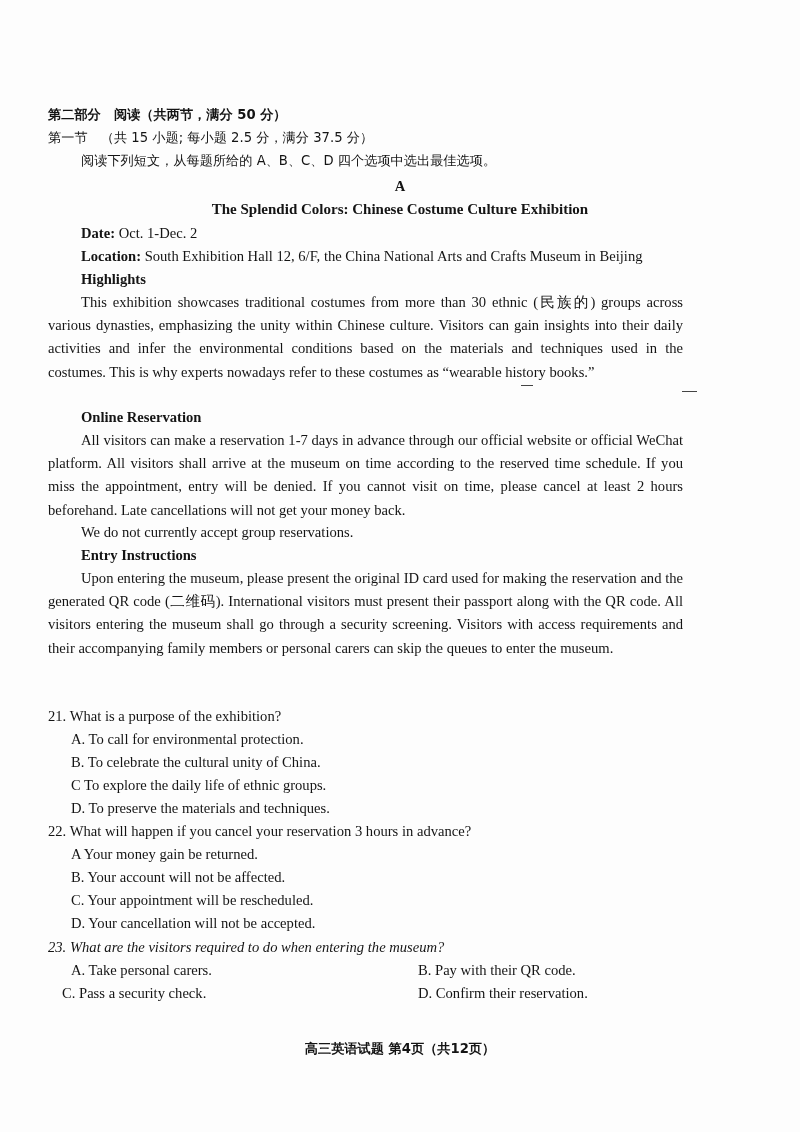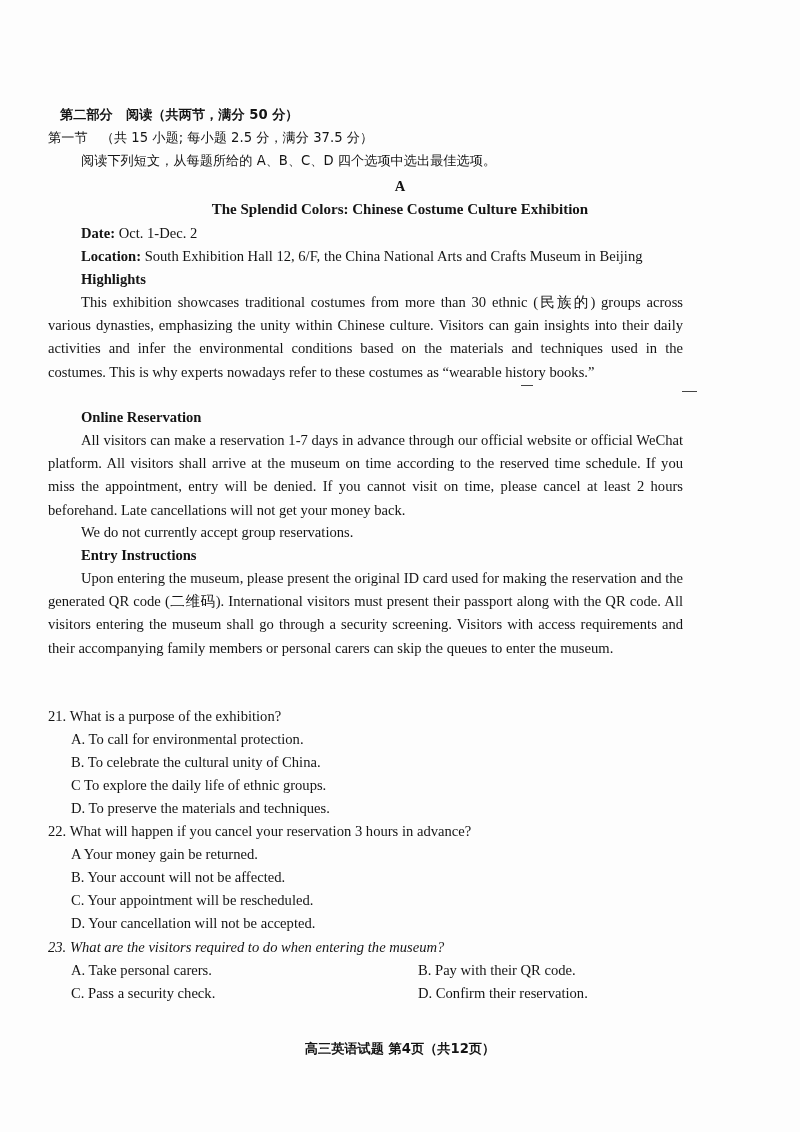--- a/index.html
+++ b/index.html
@@ -16,21 +16,21 @@
     position: absolute; left: 48px; width: 635px; font-size: 14.6px; line-height: 23.2px;
     text-align: justify; text-align-last: left; white-space: normal;
   }
   .just .ind { display: inline-block; width: 33px; }
   .center { left: 0; width: 800px; text-align: center; }
   .mark { position: absolute; height: 1px; background: #444; }
 </style>
 </head>
 <body>
 
-<div class="line zh b" style="left:60px; top:106px;">第二部分　阅读（共两节，满分 50 分）</div>
+<div class="line zh b" style="left:48px; top:106px;">第二部分　阅读（共两节，满分 50 分）</div>
 <div class="line zh" style="left:48px; top:129px;text-align:center;">第一节　（共 15 小题; 每小题 2.5 分，满分 37.5 分）</div>
 <div class="line zh" style="left:81px; top:152px;">阅读下列短文，从每题所给的 A、B、C、D 四个选项中选出最佳选项。</div>
 
 <div class="line b center" style="top:177px;">A</div>
 <div class="line b center" style="top:200px; font-size:15px;">The Splendid Colors: Chinese Costume Culture Exhibition</div>
 
 <div class="line" style="left:81px; top:224px;">
   <span class="b">Date:</span><span> Oct. 1-Dec. 2</span>
 </div>
 <div class="line" style="left:81px; top:247px;">
@@ -63,16 +63,16 @@
 
 <div class="line" style="left:48px; top:822px;">22. What will happen if you cancel your reservation 3 hours in advance?</div>
 <div class="line" style="left:71px; top:845px;">A  Your money gain be returned.</div>
 <div class="line" style="left:71px; top:868px;">B. Your account will not be affected.</div>
 <div class="line" style="left:71px; top:891px;">C. Your appointment will be rescheduled.</div>
 <div class="line" style="left:71px; top:914px;">D. Your cancellation will not be accepted.</div>
 
 <div class="line" style="left:48px; top:938px;font-style:italic;">23. What are the visitors required to do when entering the museum?</div>
 <div class="line" style="left:71px; top:961px;">A. Take personal carers.</div>
 <div class="line" style="left:418px; top:961px;">B. Pay with their QR code.</div>
-<div class="line" style="left:71px; top:984px;">C. Pass a security check.</div>
+<div class="line" style="left:62px; top:984px;">C. Pass a security check.</div>
 <div class="line" style="left:418px; top:984px;">D. Confirm their reservation.</div>
 
 <div class="line zh center b" style="top:1040px;">高三英语试题  第4页（共12页）</div>
 
 </body></html>

